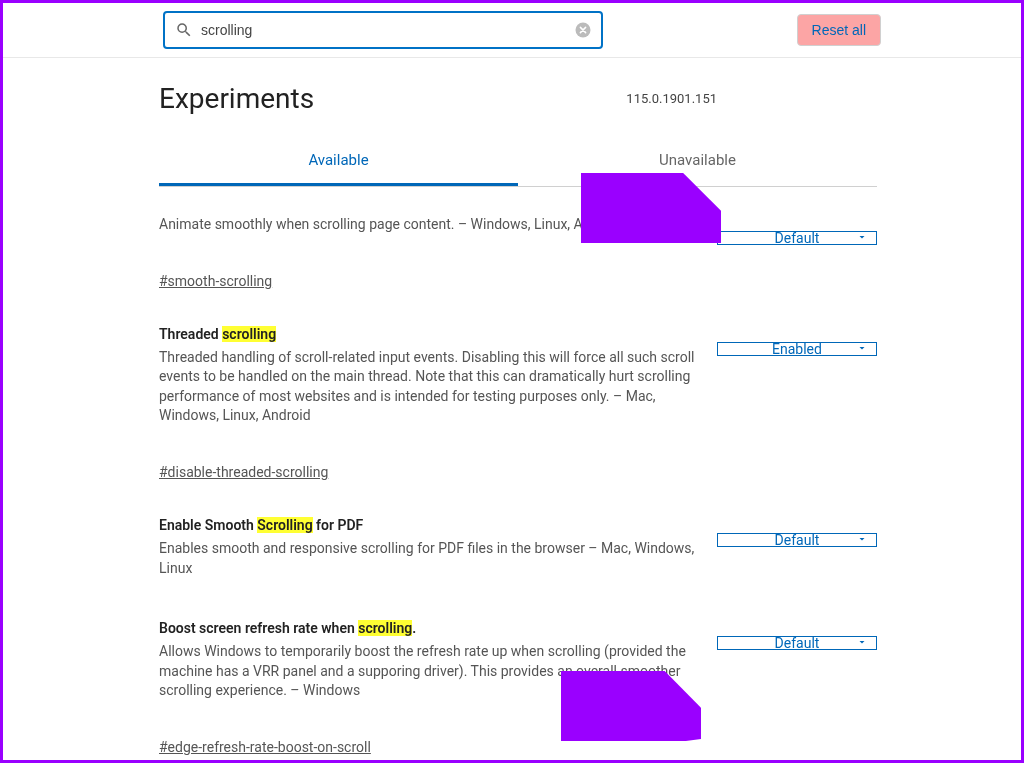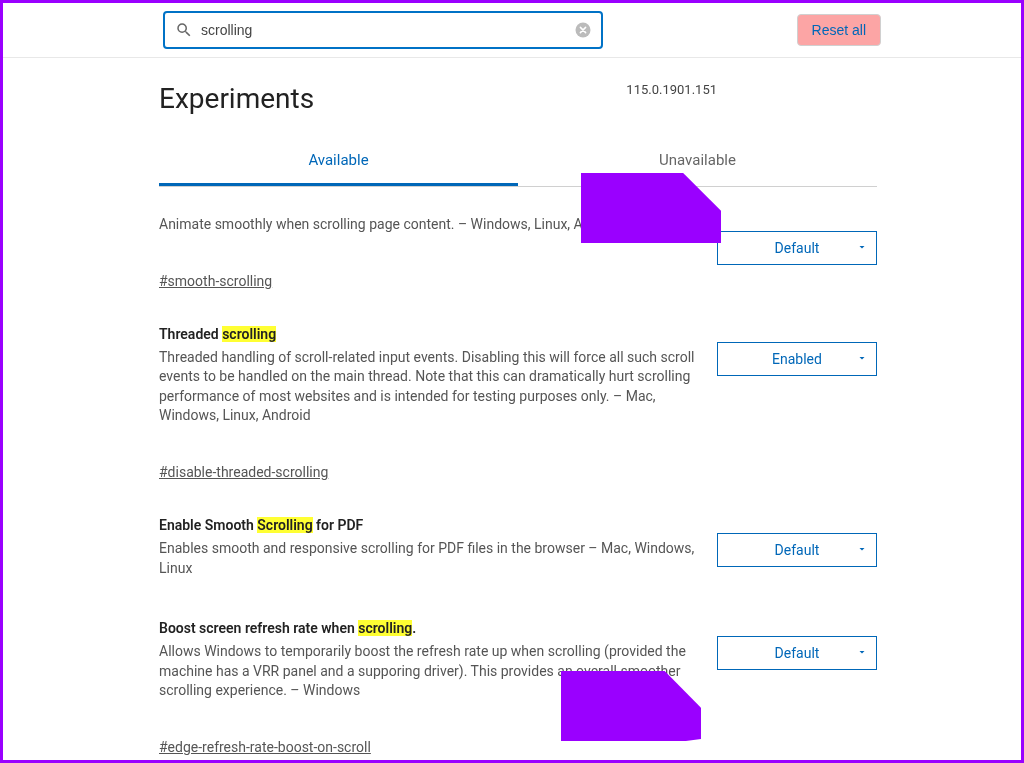--- a/index.html
+++ b/index.html
@@ -46,41 +46,41 @@
   .spacer { flex: 1; }
   .reset-btn {
     border: 1px solid #d0d0d0; background: #fca5a5;
     color: #0067b8; padding: 7px 14px; border-radius: 4px;
     font-size: 14px; cursor: pointer;
     margin-right: 120px;
   }
   .content {
     padding: 24px 144px 0 156px;
   }
-  .header-row { display: flex; align-items: flex-start; gap: 12px; margin-bottom: 24px; }
+  .header-row { display: flex; align-items: center; gap: 12px; margin-bottom: 24px; }
   .page-title { font-size: 28px; font-weight: 400; color: #222; }
   .version { font-size: 13px; color: #444; margin-left: auto; margin-right: 160px; }
   .tabs {
     display: flex; border-bottom: 1px solid #d0d0d0; margin-bottom: 28px;
   }
   .tab {
     flex: 1; text-align: center; padding: 12px 0 14px 0;
     font-size: 15px; color: #666; cursor: pointer;
     border-bottom: 3px solid transparent;
   }
   .tab.active { color: #0067b8; border-bottom-color: #0067b8; }
   .experiment {
     display: flex; gap: 20px; margin-bottom: 36px; align-items: flex-start;
   }
   .exp-main { flex: 1; }
   .exp-title { font-size: 14px; font-weight: 600; color: #222; margin-bottom: 6px; }
   .exp-desc { font-size: 14px; color: #555; line-height: 1.4; margin-bottom: 6px; max-width: 550px; }
   .exp-hash { font-size: 14px; color: #555; text-decoration: underline; cursor: pointer; display: inline-block; margin-top: 32px; }
   .exp-dropdown {
-    width: 160px; height: 34px; border: 1px solid #0067b8;
+    width: 160px; height: 14px; border: 1px solid #0067b8;
     display: flex; align-items: center; justify-content: center;
     position: relative; cursor: pointer; margin-top: 16px;
     color: #0067b8; font-size: 14px;
   }
   .exp-dropdown .chev {
     position: absolute; right: 8px; top: 50%; transform: translateY(-50%);
   }
   .exp-dropdown .chev svg { width: 12px; height: 12px; fill: #0067b8; }
   mark.hl { background: #ffff33; color: inherit; padding: 0; }
   .arrow {

